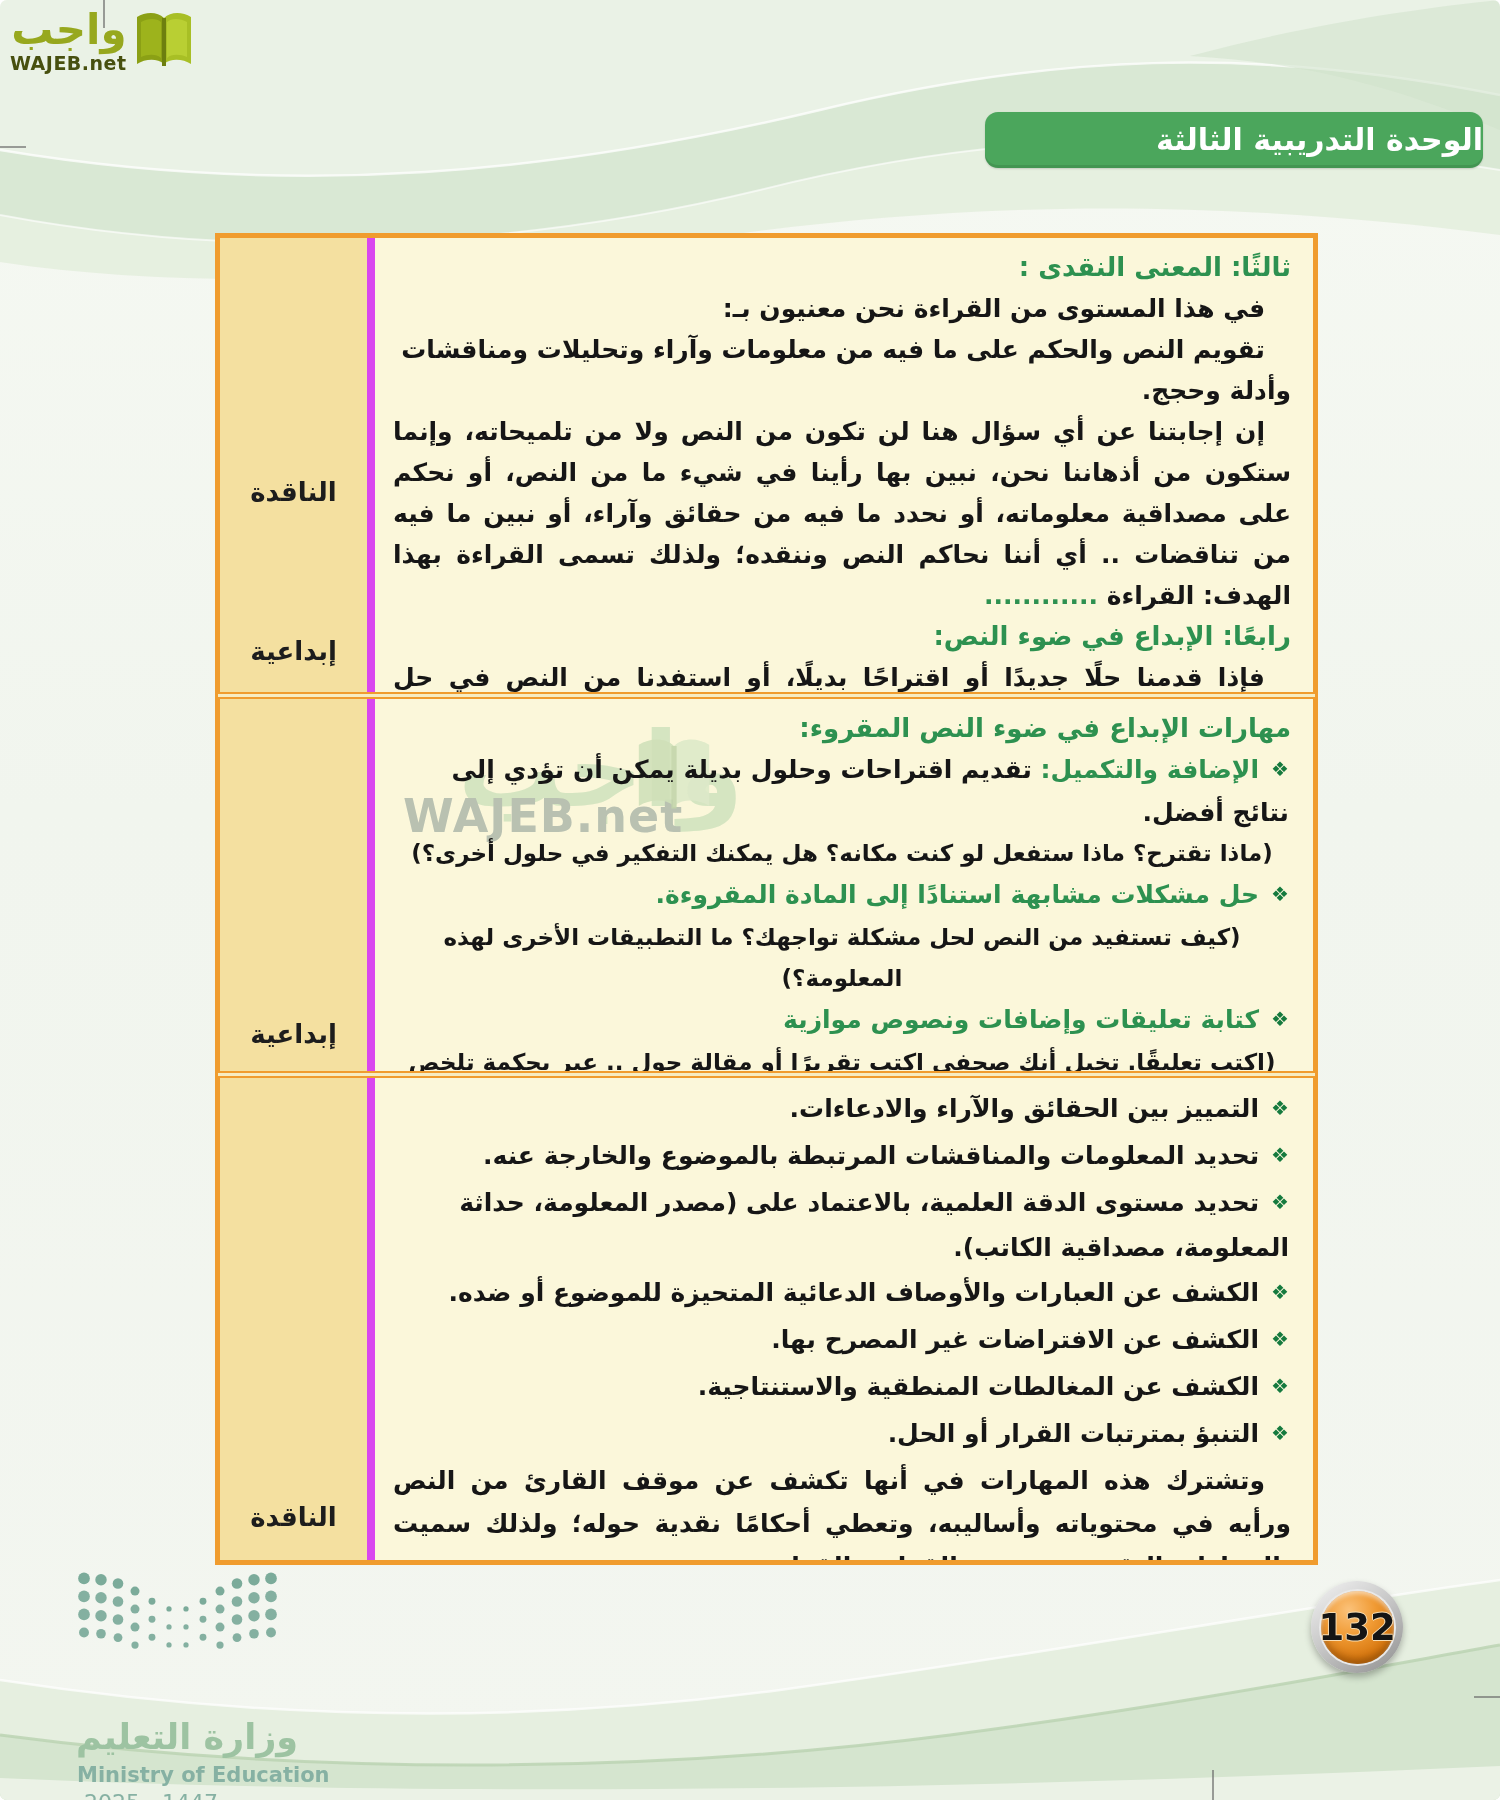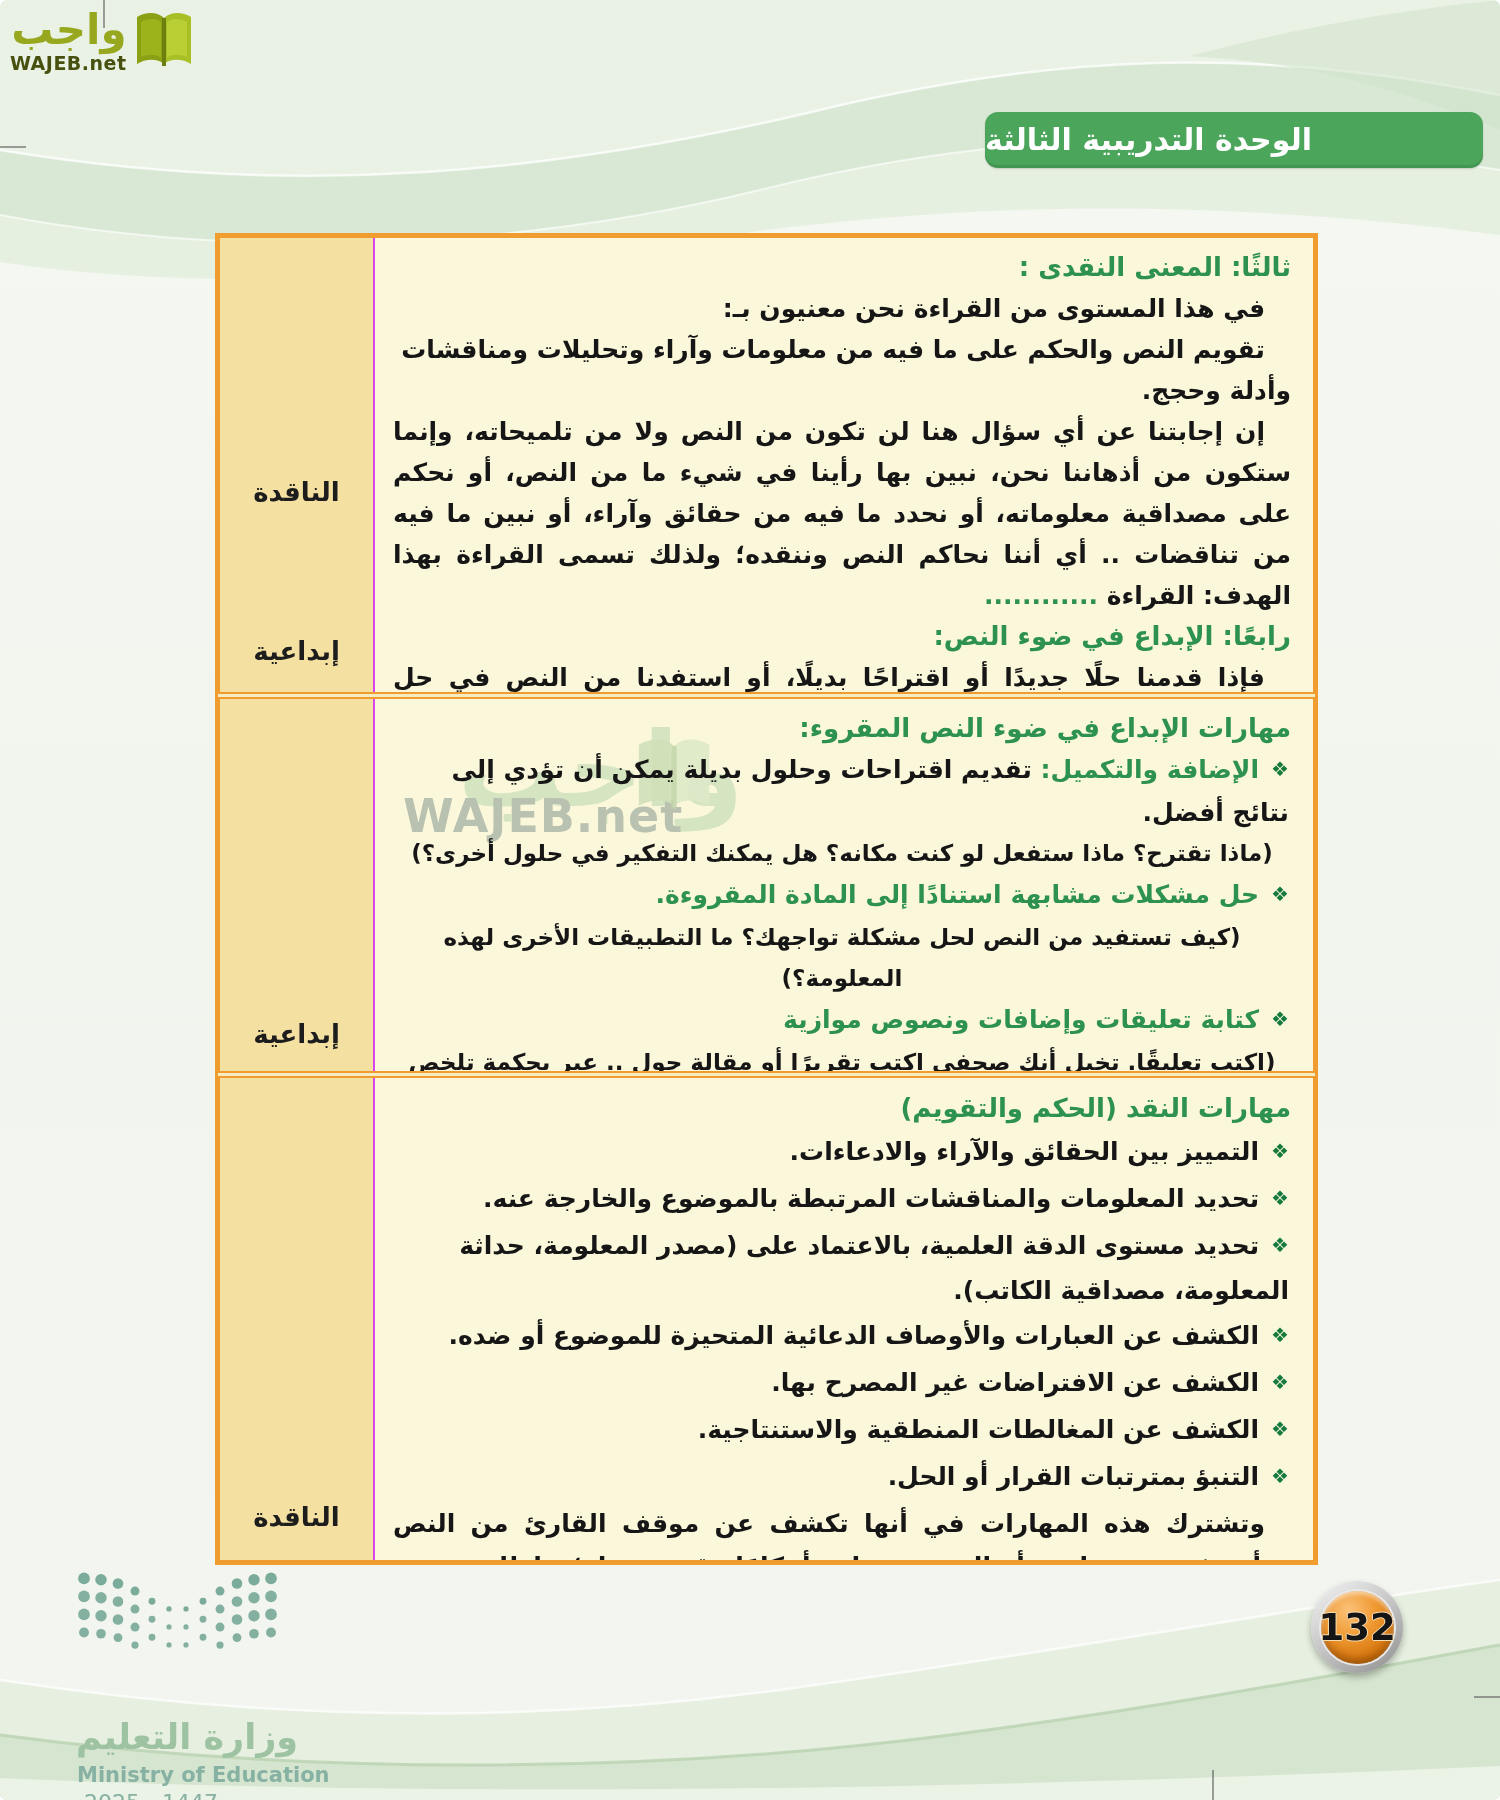--- a/index.html
+++ b/index.html
@@ -16,35 +16,35 @@
   
   .wajeb-logo{position:absolute;left:10px;top:8px;display:flex;direction:ltr;align-items:flex-start;z-index:6;}
   .wajeb-text{display:flex;flex-direction:column;align-items:flex-end;margin-right:4px;}
   .wajeb-arabic{color:#97a81e;font-size:42px;font-weight:bold;line-height:44px;}
   .wajeb-latin{color:#47500f;font-size:19px;font-weight:bold;letter-spacing:.5px;margin-top:0px;}
 
   
   .unit-band{
     position:absolute;left:985px;top:112px;width:498px;height:56px;border-radius:13px;
     background:#4ba65c;box-shadow:inset 0 -3px 0 rgba(0,0,0,.10), 0 1px 2px rgba(0,0,0,.15);
-    color:#fff;font-size:30px;font-weight:bold;text-align:left;line-height:56px;z-index:6;direction:rtl;
+    color:#fff;font-size:30px;font-weight:bold;text-align:right;line-height:56px;z-index:6;direction:rtl;
   }
 
   
   .skills-table{
     position:absolute;left:215px;top:233px;width:1103px;
     border:3px solid #f09c2e;background:#f6ecc2;
     display:flex;flex-direction:column;gap:3px;z-index:3;box-sizing:border-box;
   }
   .trow{display:flex;direction:ltr;border:2px solid #f09c2e;box-sizing:border-box;background:#fbf7da;}
   .trow-1{height:458px;}
   .trow-2{height:376px;}
   .trow-3{height:486px;}
   .label-cell{
-    width:155px;flex:0 0 155px;background:#f4e0a0;border-right:2px solid #d946ef;
+    width:155px;flex:0 0 155px;background:#f4e0a0;border-right:8px solid #d946ef;
     position:relative;box-sizing:border-box;
   }
   .row-label{
     position:absolute;left:0;right:0;text-align:center;transform:translateY(-50%);
     font-size:26px;font-weight:bold;color:#1d1d1d;
   }
   .content-cell{
     flex:1 1 auto;direction:rtl;position:relative;overflow:hidden;
     padding:9px 22px 9px 18px;box-sizing:border-box;
   }
@@ -176,21 +176,20 @@
           <div class="blk paren">(كيف تستفيد من النص لحل مشكلة تواجهك؟ ما التطبيقات الأخرى لهذه المعلومة؟)</div>
           <div class="blk bullet"><span class="bullet-icon">❖</span><span class="green-text">كتابة تعليقات وإضافات ونصوص موازية</span></div>
           <div class="blk paren">(اكتب تعليقًا. تخيل أنك صحفي اكتب تقريرًا أو مقالة حول .. عبر بحكمة تلخص الـ....)</div>
         </div>
       </div>
       <div class="trow trow-3">
         <div class="label-cell">
           <div class="row-label" style="top: 91%;">الناقدة</div>
         </div>
         <div class="content-cell">
-          <div class="blk heading">مهارات النقد (الحكم والتقويم)</div>
           <div class="blk bullet"><span class="bullet-icon">❖</span><span>التمييز بين الحقائق والآراء والادعاءات.</span></div>
           <div class="blk bullet"><span class="bullet-icon">❖</span><span>تحديد المعلومات والمناقشات المرتبطة بالموضوع والخارجة عنه.</span></div>
           <div class="blk bullet"><span class="bullet-icon">❖</span><span>تحديد مستوى الدقة العلمية، بالاعتماد على (مصدر المعلومة، حداثة المعلومة، مصداقية الكاتب).</span></div>
           <div class="blk bullet"><span class="bullet-icon">❖</span><span>الكشف عن العبارات والأوصاف الدعائية المتحيزة للموضوع أو ضده.</span></div>
           <div class="blk bullet"><span class="bullet-icon">❖</span><span>الكشف عن الافتراضات غير المصرح بها.</span></div>
           <div class="blk bullet"><span class="bullet-icon">❖</span><span>الكشف عن المغالطات المنطقية والاستنتاجية.</span></div>
           <div class="blk bullet"><span class="bullet-icon">❖</span><span>التنبؤ بمترتبات القرار أو الحل.</span></div>
           <div class="blk just"><span>وتشترك هذه المهارات في أنها تكشف عن موقف القارئ من النص ورأيه في محتوياته وأساليبه، وتعطي أحكامًا نقدية حوله؛ ولذلك سميت بالمهارات النقدية، وسميت القراءة بالقراءة</span></div>
         </div>
       </div>

